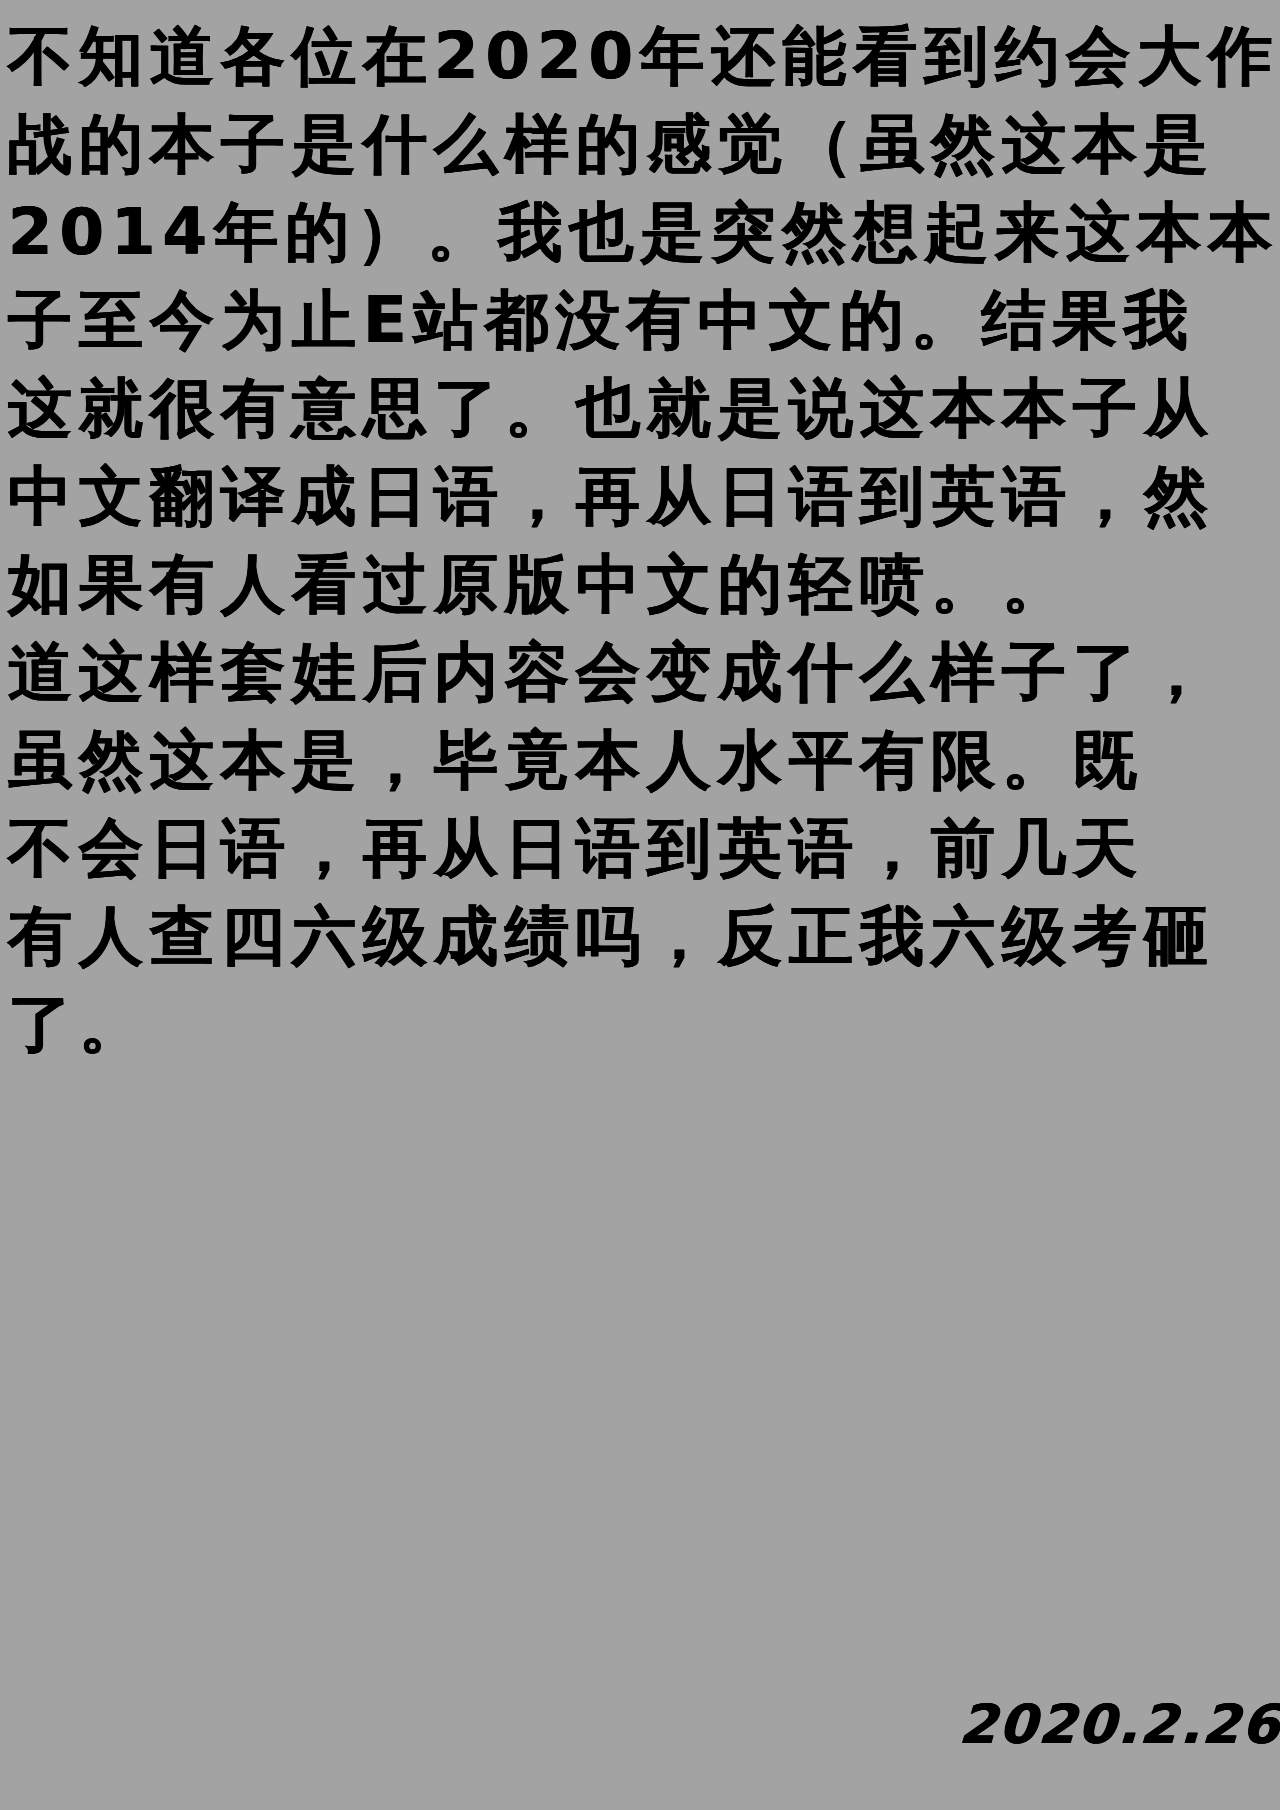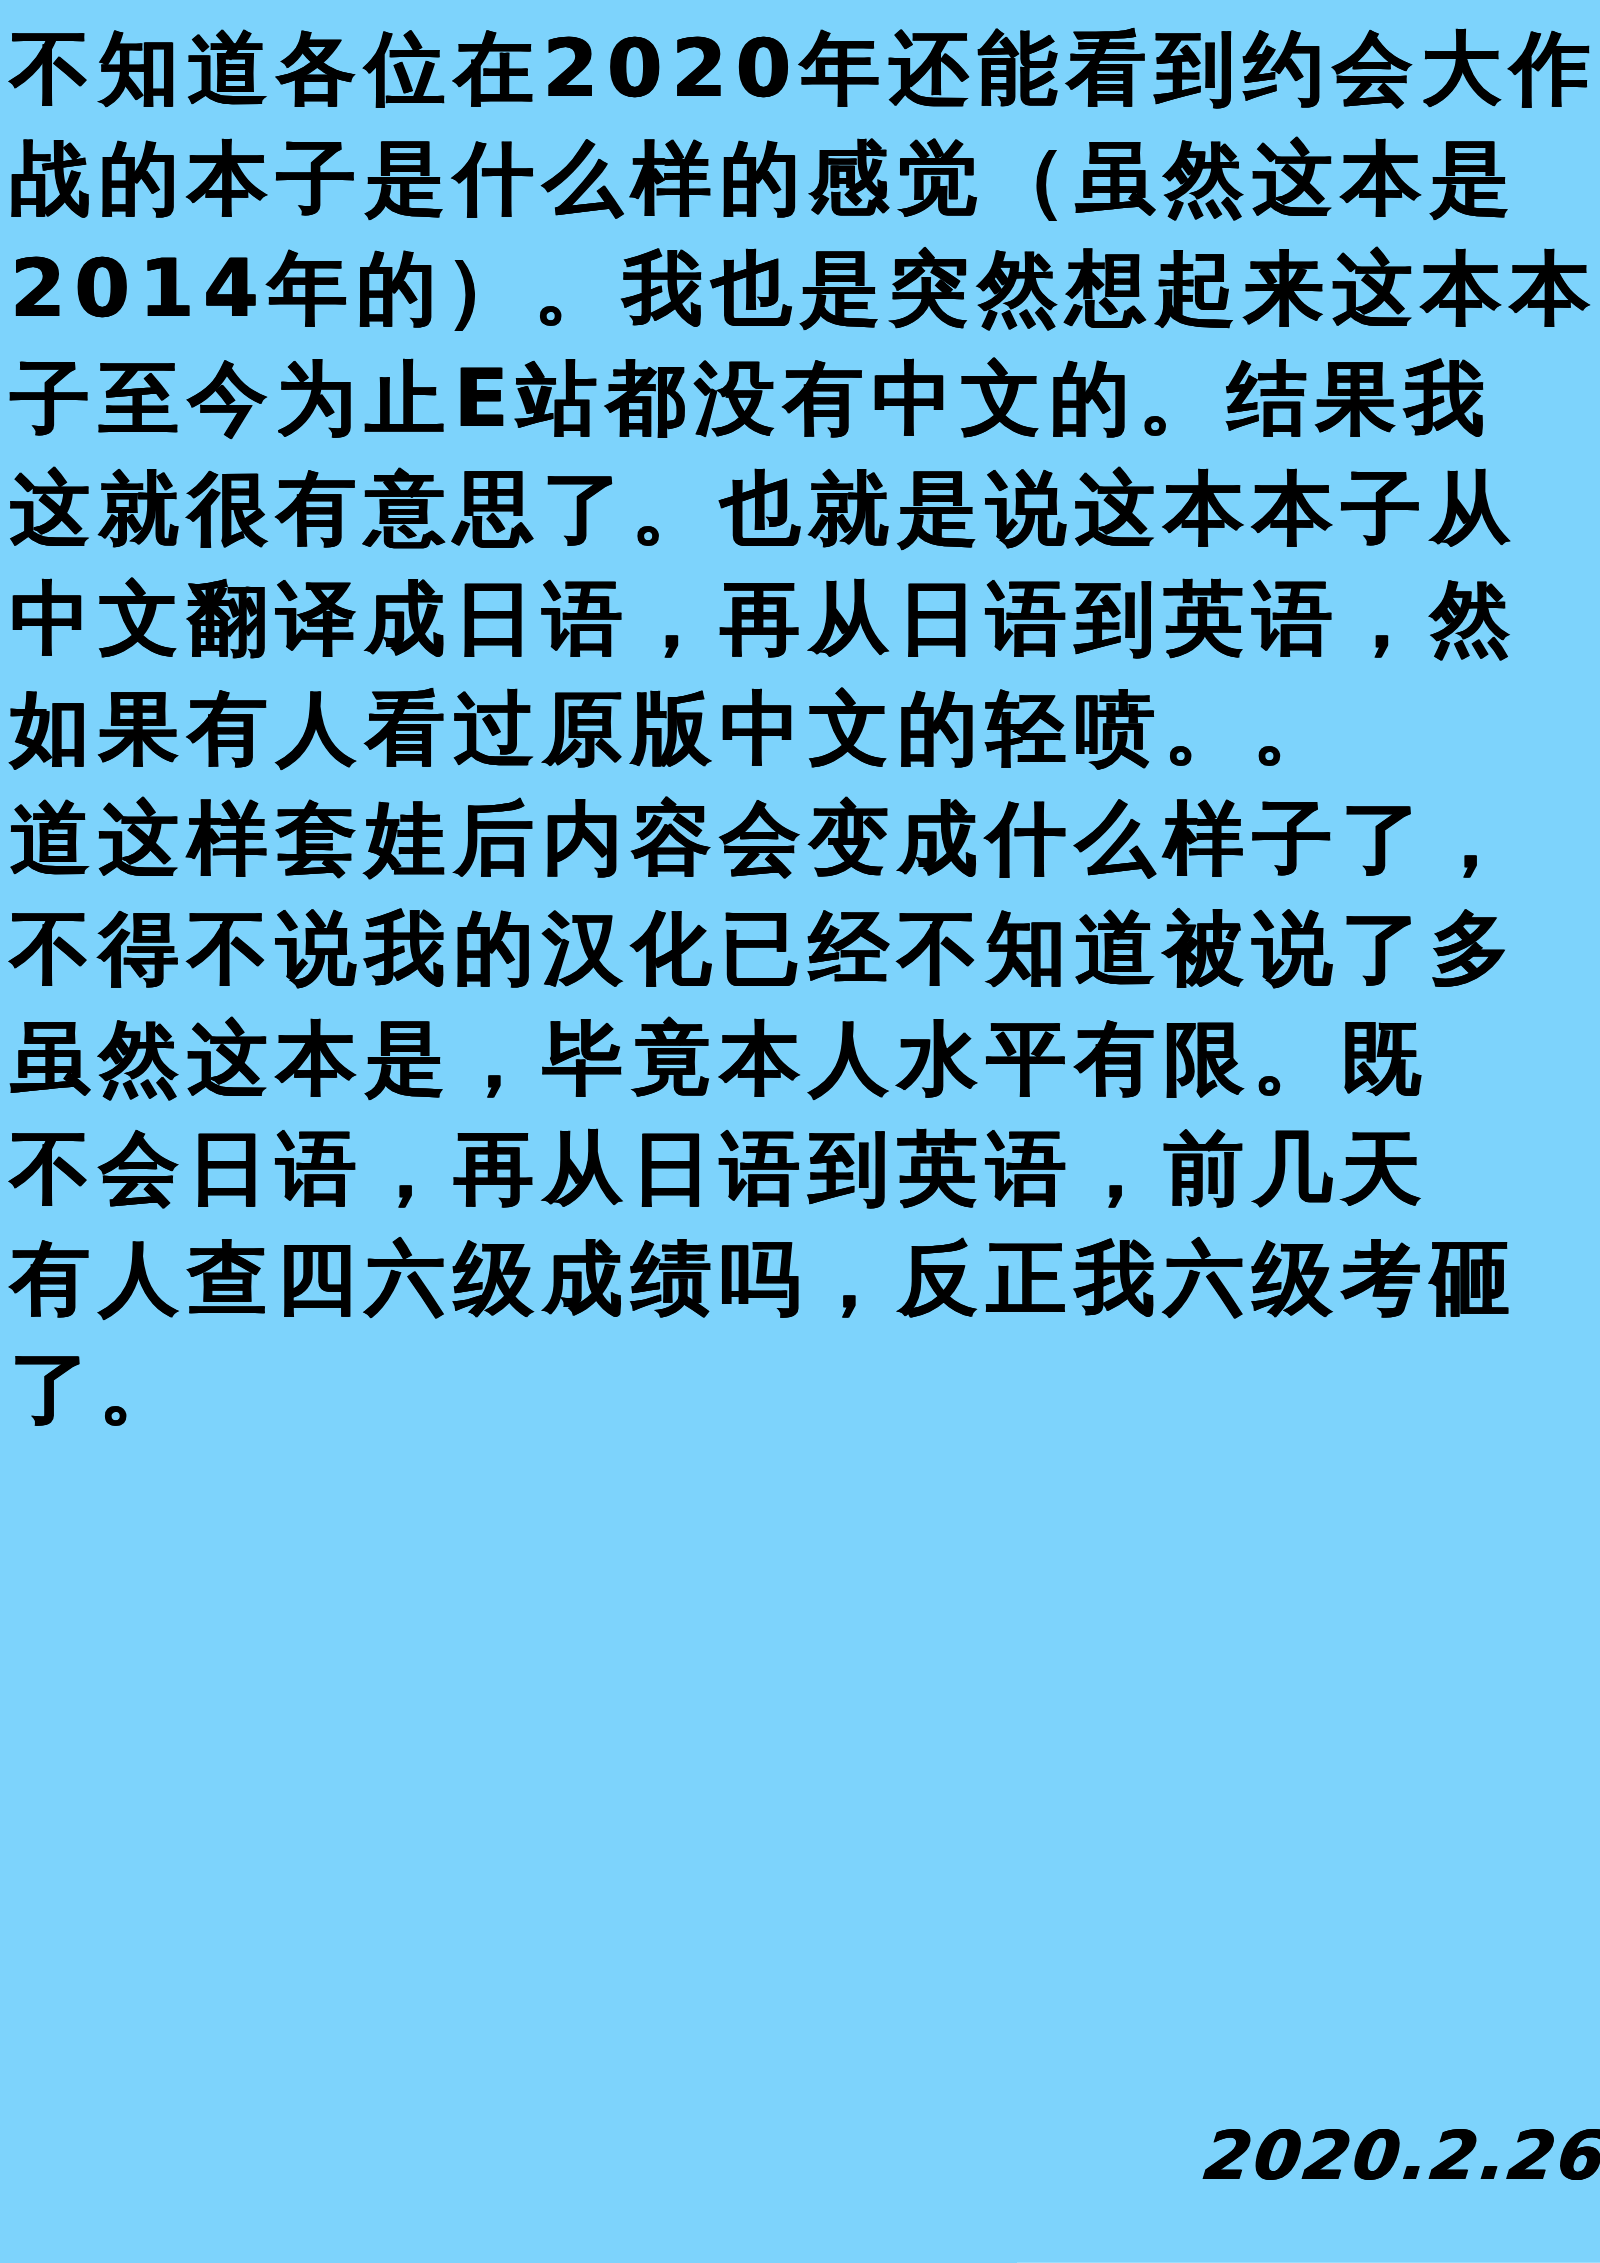--- a/index.html
+++ b/index.html
@@ -3,21 +3,21 @@
 <meta charset="utf-8">
 <style>
   html, body {
     margin: 0;
     padding: 0;
   }
   .page {
     position: relative;
     width: 1280px;
     height: 1810px;
-    background: #7dd3fc;
+    background: #a3a3a3;
     overflow: hidden;
     font-family: "DejaVu Sans", sans-serif;
   }
   .text-block {
     position: absolute;
     top: 12px;
     left: 8px;
     right: 6px;
     color: #000000;
   }
@@ -50,20 +50,19 @@
 <div class="page">
   <div class="text-block">
     <div class="text-line">不知道各位在2020年还能看到约会大作</div>
     <div class="text-line">战的本子是什么样的感觉（虽然这本是</div>
     <div class="text-line">2014年的）。我也是突然想起来这本本</div>
     <div class="text-line">子至今为止E站都没有中文的。结果我</div>
     <div class="text-line">这就很有意思了。也就是说这本本子从</div>
     <div class="text-line">中文翻译成日语，再从日语到英语，然</div>
     <div class="text-line">如果有人看过原版中文的轻喷。。</div>
     <div class="text-line">道这样套娃后内容会变成什么样子了，</div>
-    <div class="text-line">不得不说我的汉化已经不知道被说了多</div>
     <div class="text-line">虽然这本是，毕竟本人水平有限。既</div>
     <div class="text-line">不会日语，再从日语到英语，前几天</div>
     <div class="text-line">有人查四六级成绩吗，反正我六级考砸</div>
     <div class="text-line">了。</div>
   </div>
   <div class="date-annotation">2020.2.26</div>
 </div>
 
 </body></html>

